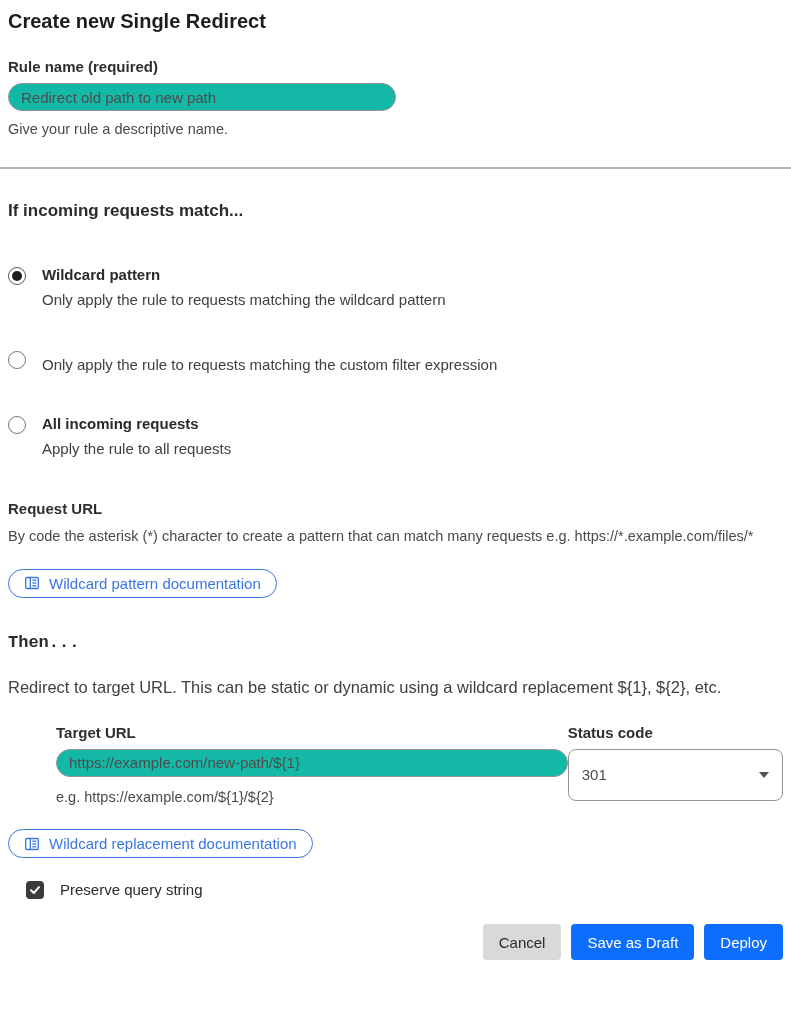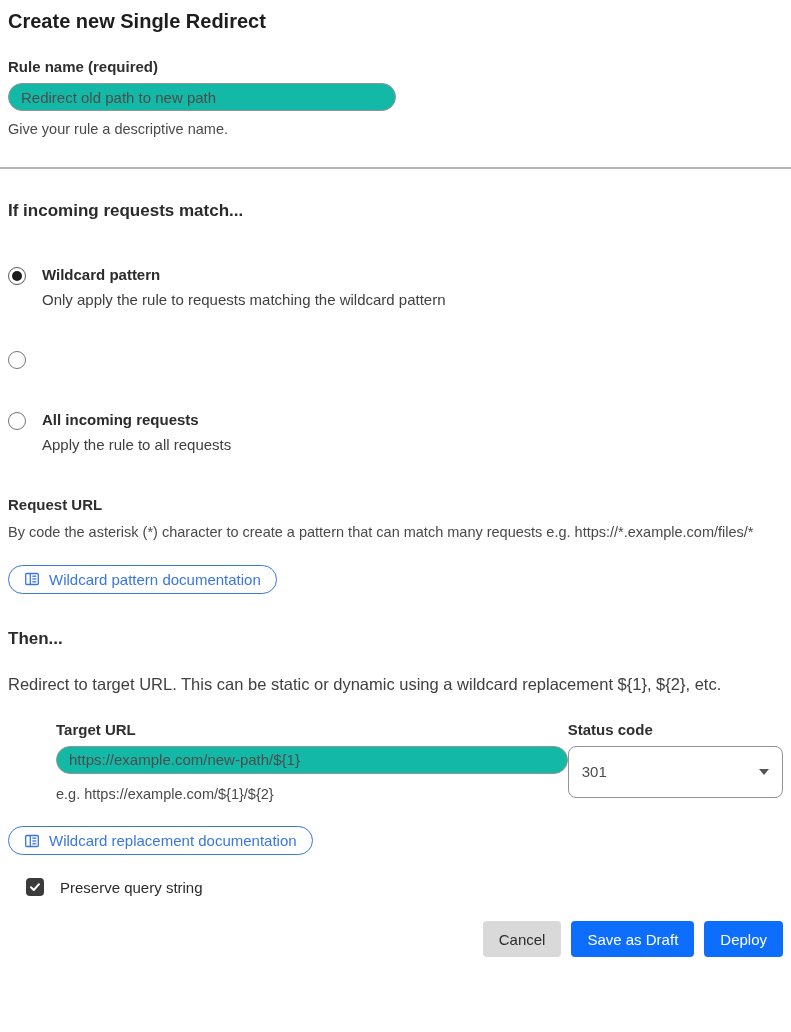--- a/index.html
+++ b/index.html
@@ -103,21 +103,21 @@
     border: 1px solid #3a76e0;
     color: #3a76e0;
     border-radius: 15px;
     height: 29px;
     padding: 0 15px;
     font-size: 15px;
     font-family: "Liberation Sans", sans-serif;
     cursor: pointer;
   }
   .doc-button svg { display: block; }
-  .then-heading { margin-top: 35px; }
+  .then-heading { margin-top: 35px; font-family: Liberation Mono, monospace; }
   .then-desc {
     font-size: 16.5px;
     color: #404040;
     margin-top: 26px;
   }
   .target-row {
     display: flex;
     justify-content: space-between;
     margin-top: 27px;
   }
@@ -140,21 +140,21 @@
   .select-arrow {
     width: 0;
     height: 0;
     border-left: 5px solid transparent;
     border-right: 5px solid transparent;
     border-top: 6px solid #555555;
   }
   .eg-text { margin-top: 9px; }
   .checkbox-row {
     display: flex;
-    align-items: center;
+    align-items: flex-start;
     gap: 16px;
     margin-top: 23px;
     cursor: pointer;
     padding-left: 18px;
   }
   .checkbox {
     width: 18px;
     height: 18px;
     border-radius: 4px;
     background: #3b3b3b;
@@ -208,20 +208,21 @@
 <h2 class="section-heading">If incoming requests match...</h2>
 
 <div class="radio-option first">
   <span class="radio-circle selected"></span>
   <span class="radio-label">Wildcard pattern</span>
   <span class="radio-desc">Only apply the rule to requests matching the wildcard pattern</span>
 </div>
 
 <div class="radio-option">
   <span class="radio-circle unselected"></span>
+  <span class="radio-desc">Only apply the rule to requests matching the custom filter expression</span>
 </div>
 
 <div class="radio-option">
   <span class="radio-circle unselected"></span>
   <span class="radio-label">All incoming requests</span>
   <span class="radio-desc">Apply the rule to all requests</span>
 </div>
 
 <div class="request-url-block">
   <label class="field-label">Request URL</label>

